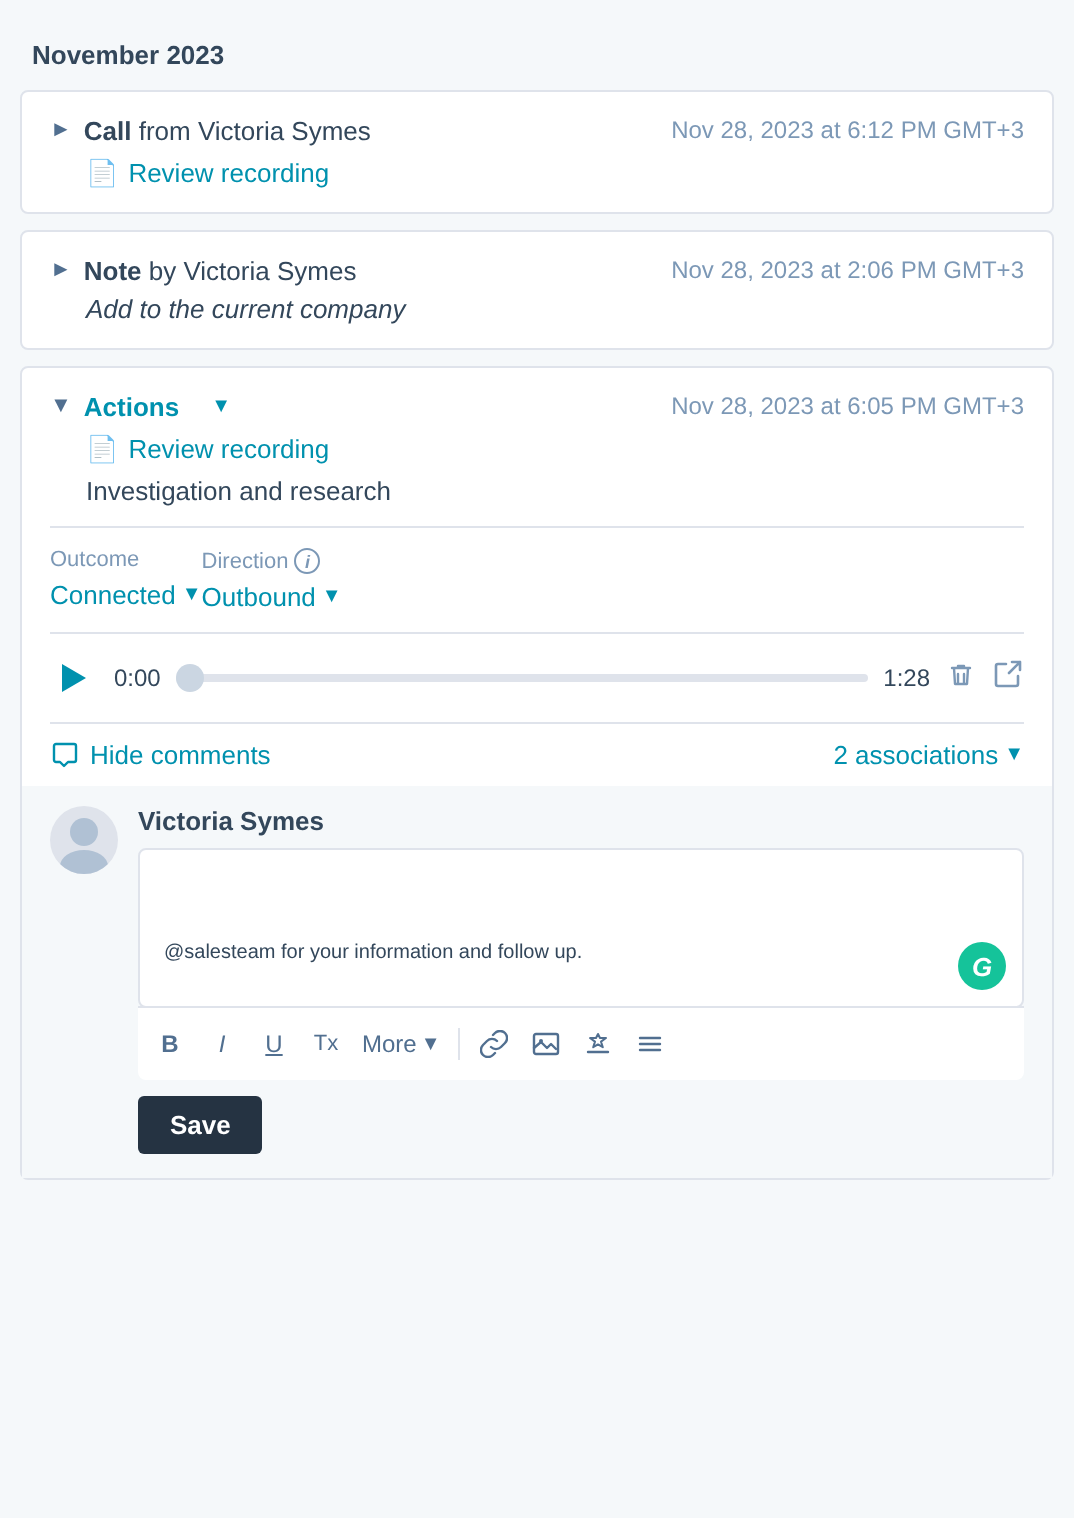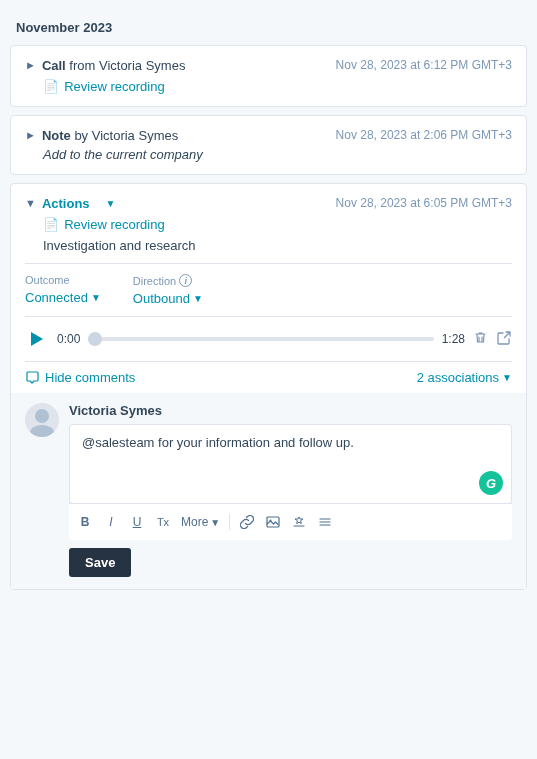--- a/index.html
+++ b/index.html
@@ -132,21 +132,20 @@
 
     .divider {
       border: none;
       border-top: 1px solid #dfe3eb;
       margin: 10px 0;
     }
 
     .meta-row {
       display: flex;
       align-items: flex-start;
-      gap: 32px;
       margin: 10px 0 4px 0;
     }
 
     .meta-item {
       display: flex;
       flex-direction: column;
       gap: 4px;
     }
 
     .meta-label {
@@ -335,22 +334,23 @@
       border: 1px solid #dfe3eb;
       border-radius: 4px;
       padding: 10px 12px;
       min-height: 80px;
       font-size: 13px;
       color: #33475b;
       position: relative;
     }
 
     .comment-text-content {
-      font-size: 13px;
-      color: #33475b;
+      font-size: 10px;
+      color: #33475b;
+      margin-top: 36px;
     }
 
     .grammarly-icon {
       position: absolute;
       bottom: 8px;
       right: 8px;
       width: 24px;
       height: 24px;
       border-radius: 50%;
       background: #15c39a;

